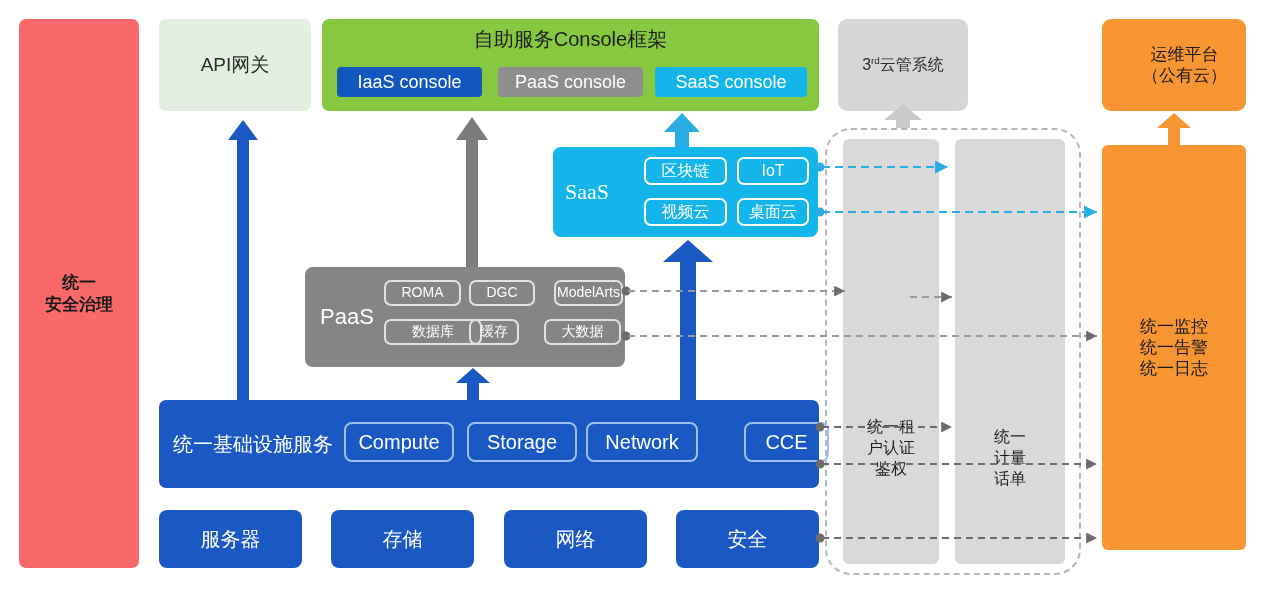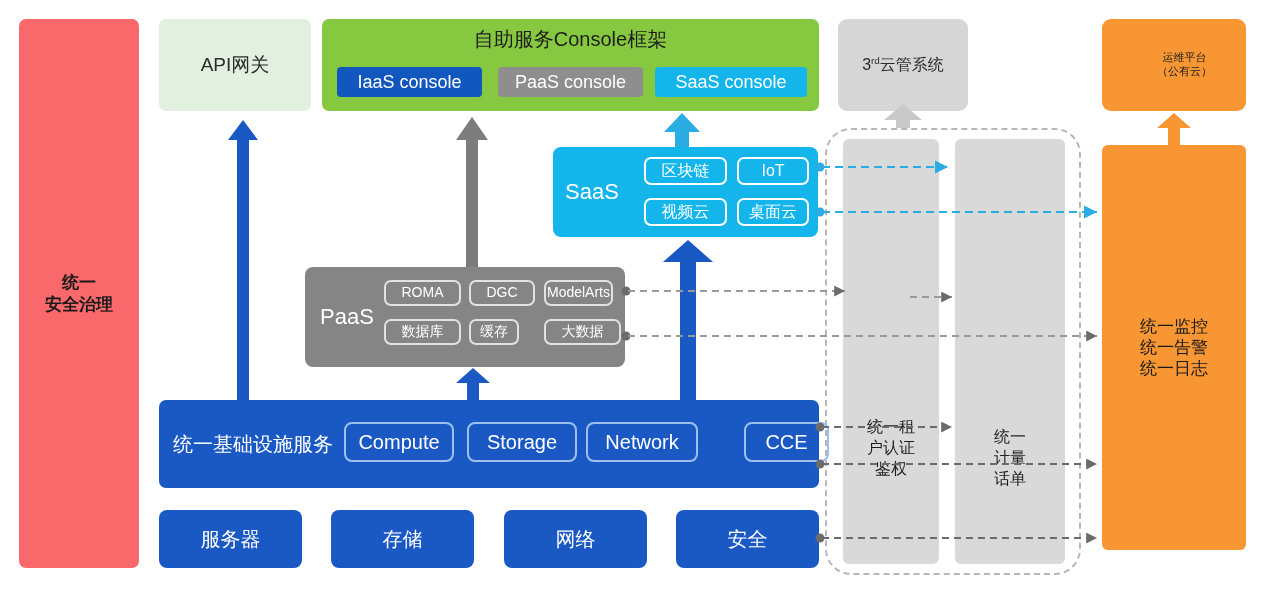--- a/index.html
+++ b/index.html
@@ -81,42 +81,42 @@
   .cloudmgr{ left:838px; top:19px; width:130px; height:92px; }
   .appmarket{ left:988px; top:19px; width:78px; height:92px; font-size:17px; }
   sup{ font-size:0.62em; vertical-align:super; }
 
   
   .ops-top{
     left:1102px; top:19px; width:144px; height:92px;
     background:#F79633;
     border-radius:9px;
     color:#1a1a1a;
-    font-size:11px;
+    font-size:17px;
     padding-left:21px;
   }
   .ops-bottom{
     left:1102px; top:145px; width:144px; height:405px;
     background:#F79633;
     border-radius:6px;
     color:#1a1a1a;
     font-size:17px;
     font-weight:400;
   }
 
   
   .saas-block{
     left:553px; top:147px; width:265px; height:90px;
     background:#13B5EA;
     border-radius:8px;
     display:block;
   }
   .saas-label{
     position:absolute; left:12px; top:50%; transform:translateY(-50%);
-    color:#ffffff; font-size:22px;
+    color:#ffffff; font-size:22px;font-family:Liberation Serif, serif;
   }
   .saas-chip{
     position:absolute;
     height:28px;
     border:2px solid #ffffff;
     border-radius:7px;
     display:flex; align-items:center; justify-content:center;
     color:#ffffff; font-size:16px;
     box-sizing:border-box;
   }
@@ -140,22 +140,22 @@
     position:absolute;
     height:26px;
     border:2px solid #E2E2E2;
     border-radius:7px;
     display:flex; align-items:center; justify-content:center;
     color:#ffffff; font-size:14px;
     box-sizing:border-box;
   }
   .pc-1{ left:79px;  top:13px; width:77px; }
   .pc-2{ left:164px; top:13px; width:66px; }
-  .pc-3{ left:239px; top:13px; width:69px; }
-  .pc-4{ left:79px;  top:52px; width:77px; }
+  .pc-3{ left:249px; top:13px; width:69px; }
+  .pc-4{ left:79px;  top:52px; width:98px; }
   .pc-5{ left:164px; top:52px; width:50px; }
   .pc-6{ left:239px; top:52px; width:77px; }
 
   
   .infra-bar{
     left:159px; top:400px; width:660px; height:88px;
     background:#1A59C4;
     border-radius:7px;
     display:block;
   }

